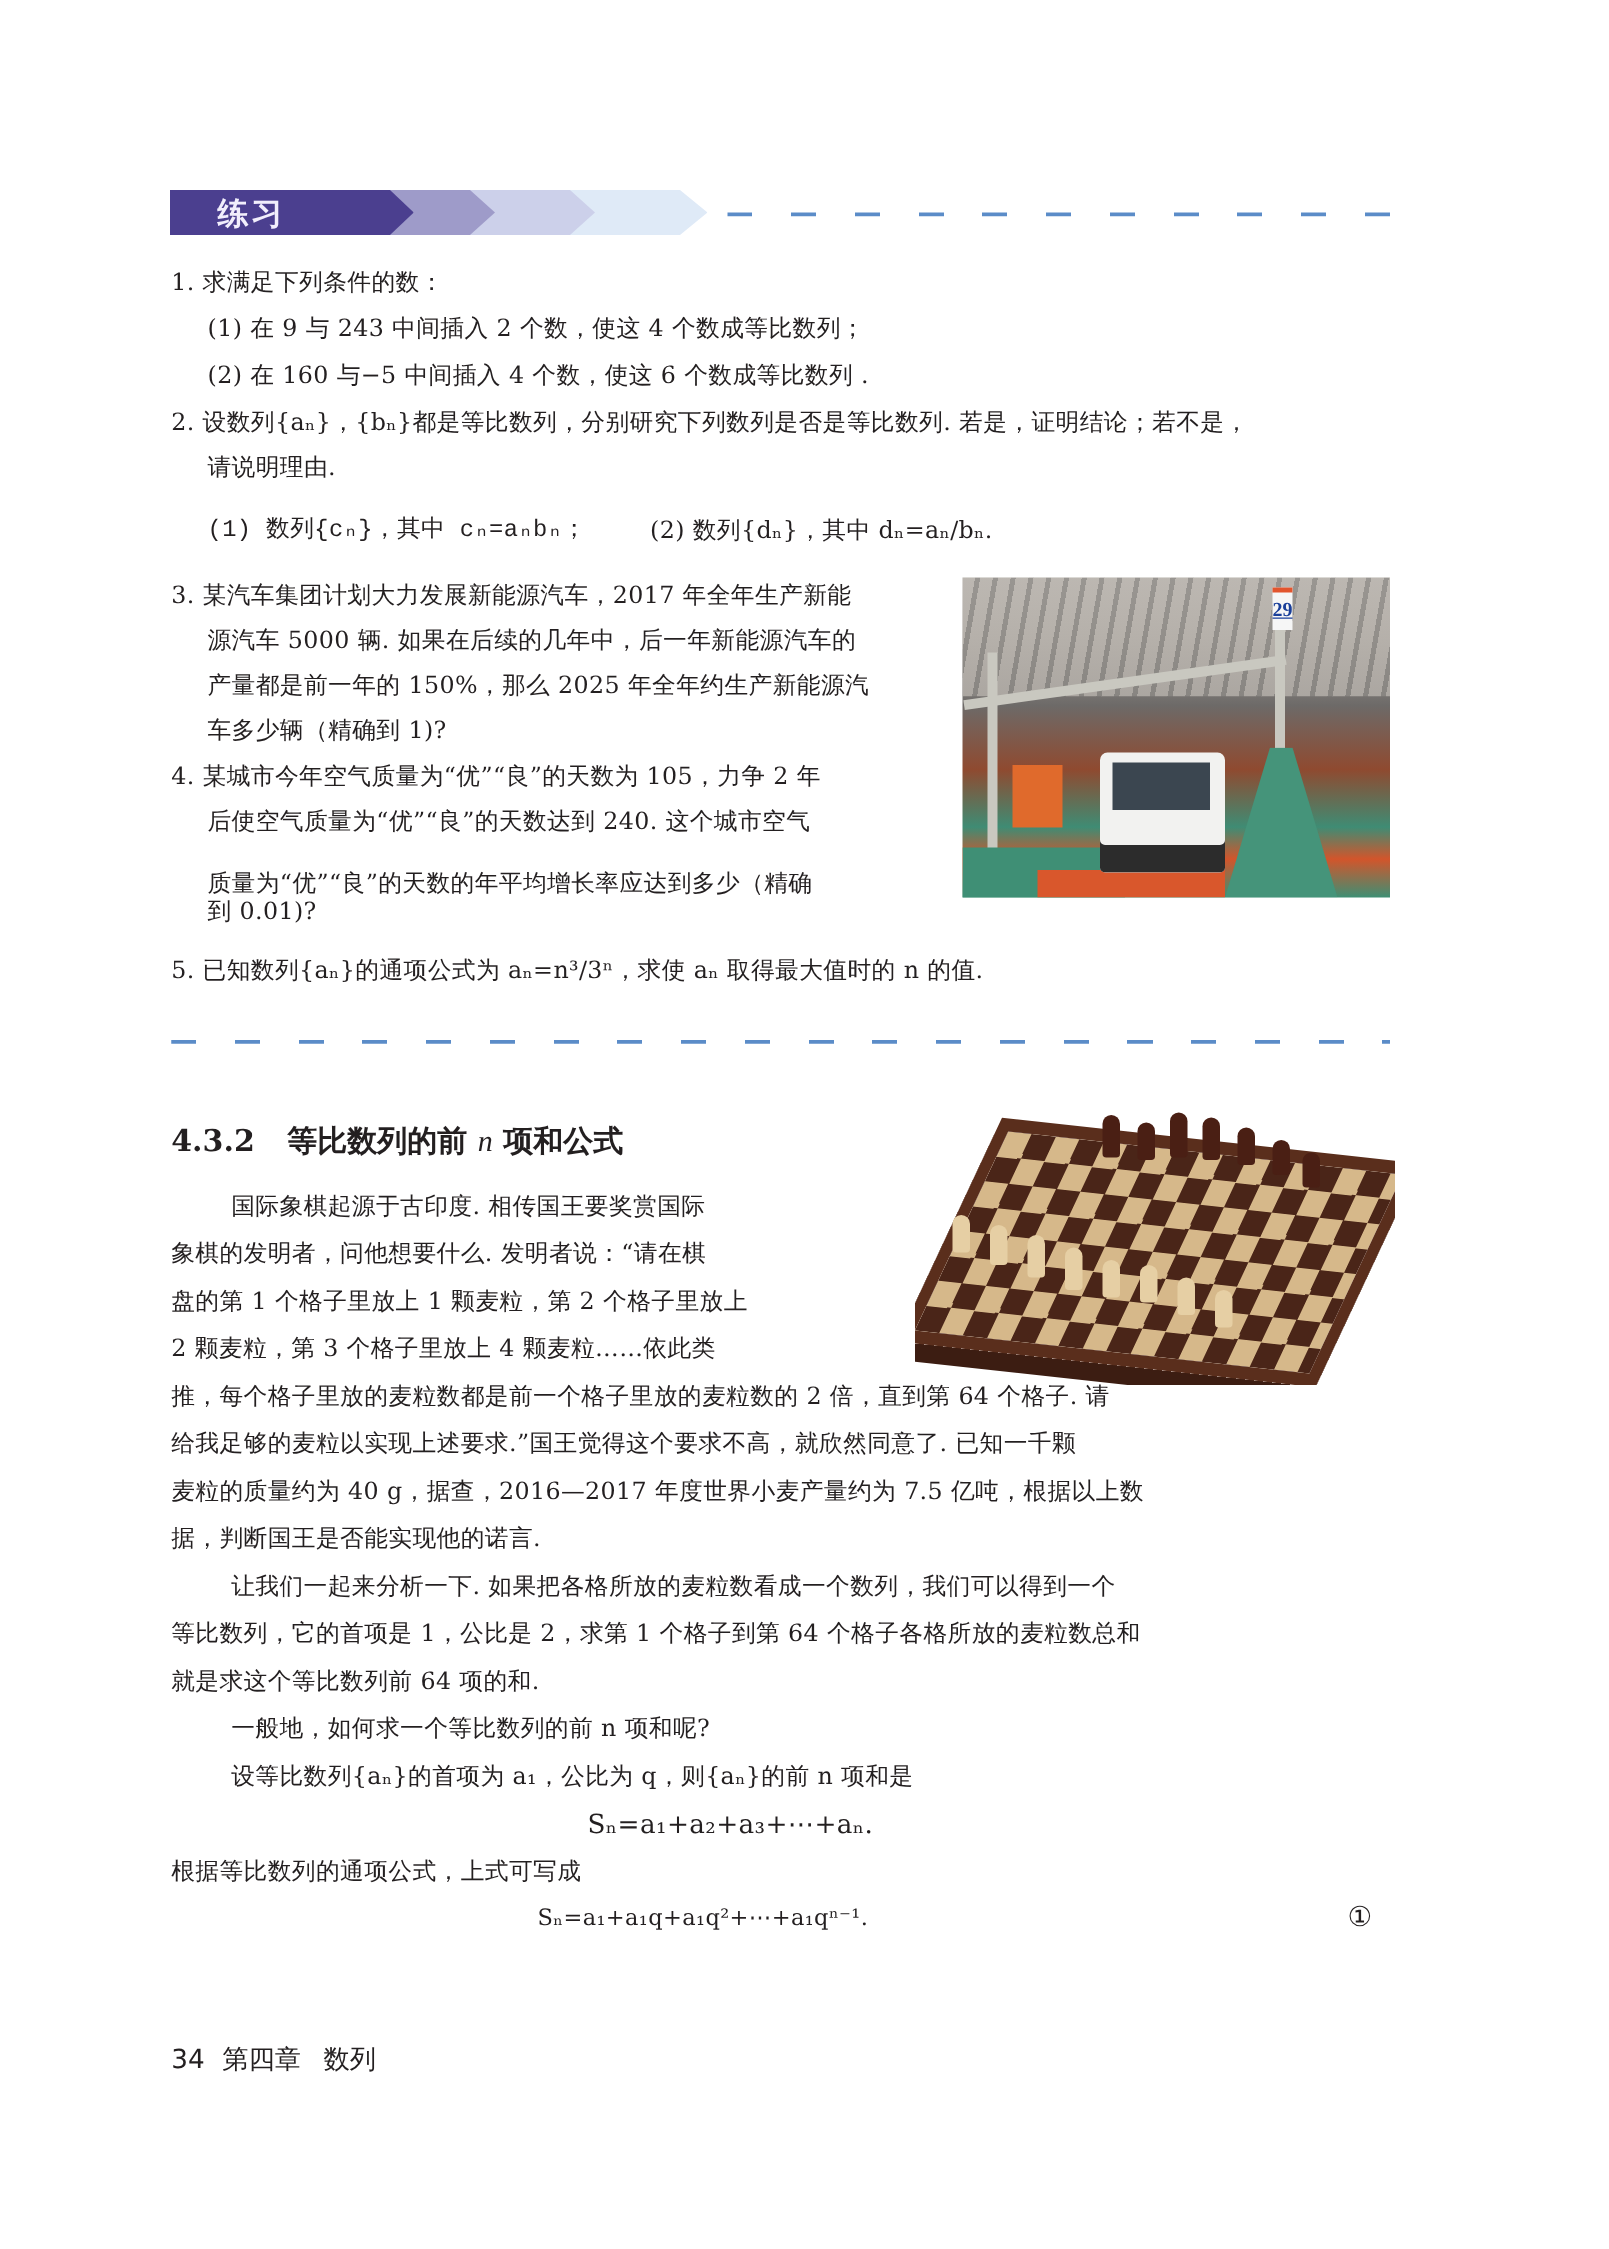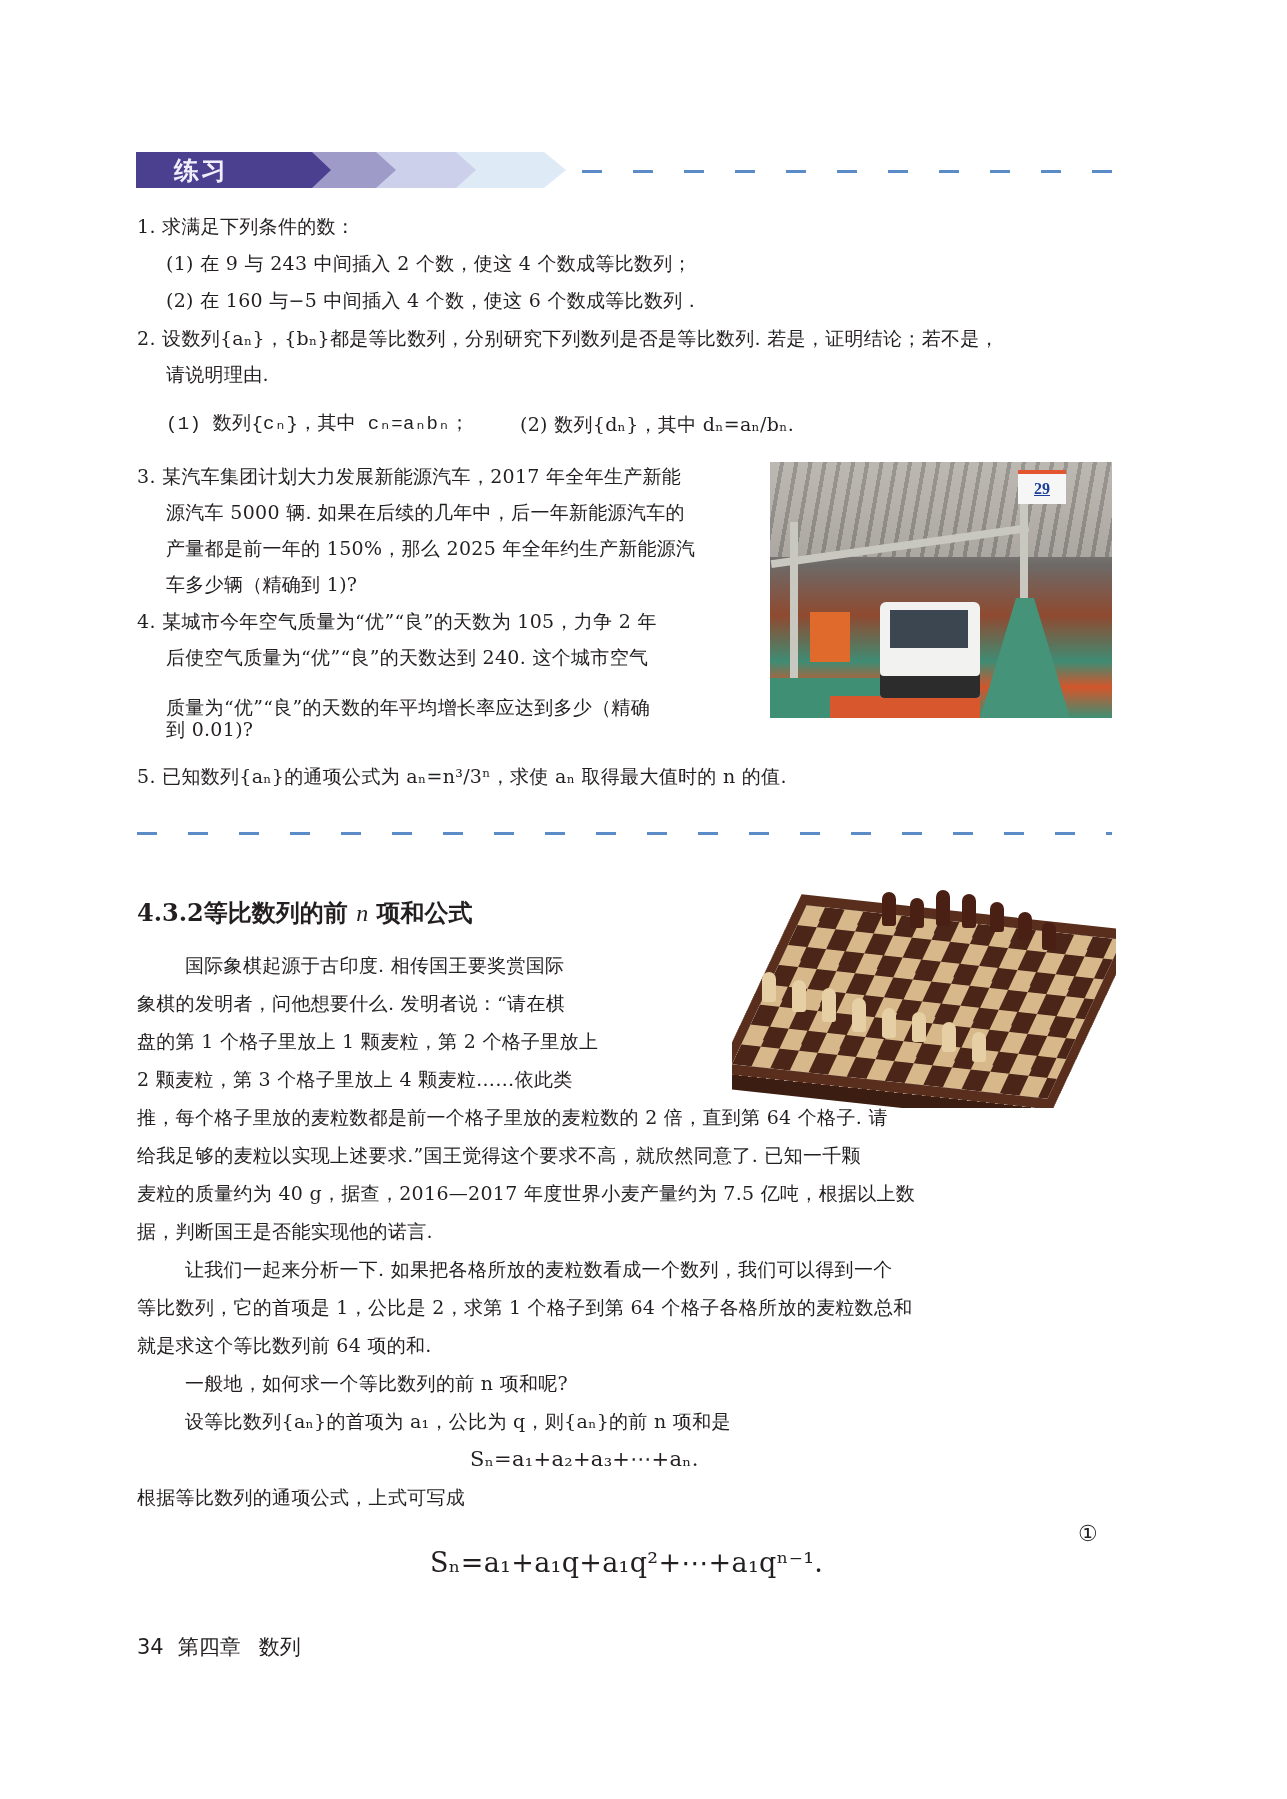--- a/index.html
+++ b/index.html
@@ -28,21 +28,21 @@
     }
 
     .photo { position: absolute; overflow: hidden; }
     .factory {
       left: 770px; top: 462px; width: 342px; height: 256px;
       background:
         linear-gradient(180deg, #c9c5c0 0%, #a9a49d 18%, #6d6a68 40%, #8f4a30 60%, #3f8c74 78%, #d2552b 88%, #3e8f74 100%);
     }
     .factory .roof { position:absolute; left:0; top:0; width:100%; height:95px; background: repeating-linear-gradient(100deg,#b9b4ae 0 10px,#8d8a86 10px 14px); opacity:.8; }
     .factory .beam { position:absolute; background:#c9c8c0; }
-    .factory .sign { position:absolute; left:248px; top:8px; width:48px; height:30px; background:#f6f6f6; color:#1a3f9a; font: bold 16px "Liberation Serif", serif; text-align:center; line-height:30px; border-top:4px solid #e2552e;text-decoration:underline; }
+    .factory .sign { position:absolute; left:248px; top:8px; width:16px; height:30px; background:#f6f6f6; color:#1a3f9a; font: bold 16px "Liberation Serif", serif; text-align:center; line-height:30px; border-top:4px solid #e2552e;text-decoration:underline; }
     .factory .car { position:absolute; left:110px; top:140px; width:100px; height:96px; background:#f2f2f0; border-radius:6px 6px 4px 4px; box-shadow: inset 0 -22px 0 #2c2c2c; }
     .factory .car .win { position:absolute; left:10px; top:8px; width:78px; height:38px; background:#3b4650; }
     .factory .floor1 { position:absolute; left:0; bottom:0; width:130px; height:40px; background:#3f8f75; }
     .factory .floor2 { position:absolute; left:60px; bottom:0; width:150px; height:22px; background:#d9572c; }
     .factory .floor3 { position:absolute; left:210px; bottom:0; width:90px; height:120px; background:#45947a; clip-path: polygon(40% 0, 60% 0, 100% 100%, 0 100%); }
     .factory .orange { position:absolute; left:40px; top:150px; width:40px; height:50px; background:#e06a2c; }
 
     .chess { left: 732px; top: 872px; width: 384px; height: 236px; background:#fff; }
     .chess .board {
       position:absolute; left:20px; top:40px; width:330px; height:160px;
@@ -54,21 +54,21 @@
     }
     .chess .pc { position:absolute; width:14px; border-radius:7px 7px 3px 3px; }
     .chess .dk { background:#4a1f14; }
     .chess .lt { background:#e6cfa4; }
 
     .circled { position:absolute; font-size: 22px; }
     .footer { position:absolute; left:137px; top:1633px; font-family:"DejaVu Sans","Liberation Sans",sans-serif; font-size:21px; color:#231f20; }
     .footer .pg { margin-right: 14px; }
     .footer .ch { margin-right: 18px; }
     .h2 { position:absolute; left:137px; top:897px; font-family:"DejaVu Sans","Liberation Sans",sans-serif; font-weight:bold; font-size:24px; color:#231f20; white-space:nowrap; }
-    .h2 .num { font-family:"DejaVu Serif","Liberation Serif",serif; }
+    .h2 .num { font-family:"DejaVu Serif","Liberation Serif",serif; margin-right: 26px; }
     .h2 i { font-family:"Liberation Serif",serif; font-weight:normal; }
   </style>
 </head>
 <body>
 
 <div class="banner">
   <div class="chev c1"></div>
   <div class="chev c2"></div>
   <div class="chev c3"></div>
   <div class="chev c4"></div>
@@ -168,18 +168,18 @@
 <div class="line" style="left:137px; top:1295px;">等比数列，它的首项是 1，公比是 2，求第 1 个格子到第 64 个格子各格所放的麦粒数总和</div>
 <div class="line" style="left:137px; top:1333px;">就是求这个等比数列前 64 项的和.</div>
 
 <div class="line" style="left:185px; top:1371px;">一般地，如何求一个等比数列的前 n 项和呢?</div>
 <div class="line" style="left:185px; top:1409px;">设等比数列{aₙ}的首项为 a₁，公比为 q，则{aₙ}的前 n 项和是</div>
 
 <div class="line" style="left:470px; top:1447px; font-size:21px;">Sₙ=a₁+a₂+a₃+⋯+aₙ.</div>
 
 <div class="line" style="left:137px; top:1485px;">根据等比数列的通项公式，上式可写成</div>
 
-<div class="line" style="left:430px; top:1523px; font-size:27px;margin-top:28px;">Sₙ=a₁+a₁q+a₁q²+⋯+a₁qⁿ⁻¹.</div>
+<div class="line" style="left:430px; top:1523px; font-size:18px;">Sₙ=a₁+a₁q+a₁q²+⋯+a₁qⁿ⁻¹.</div>
 <div class="circled" style="left:1078px; top:1521px;">①</div>
 
 <div class="footer">
   <span class="pg">34</span><span class="ch">第四章</span><span>数列</span>
 </div>
 
 </body></html>

